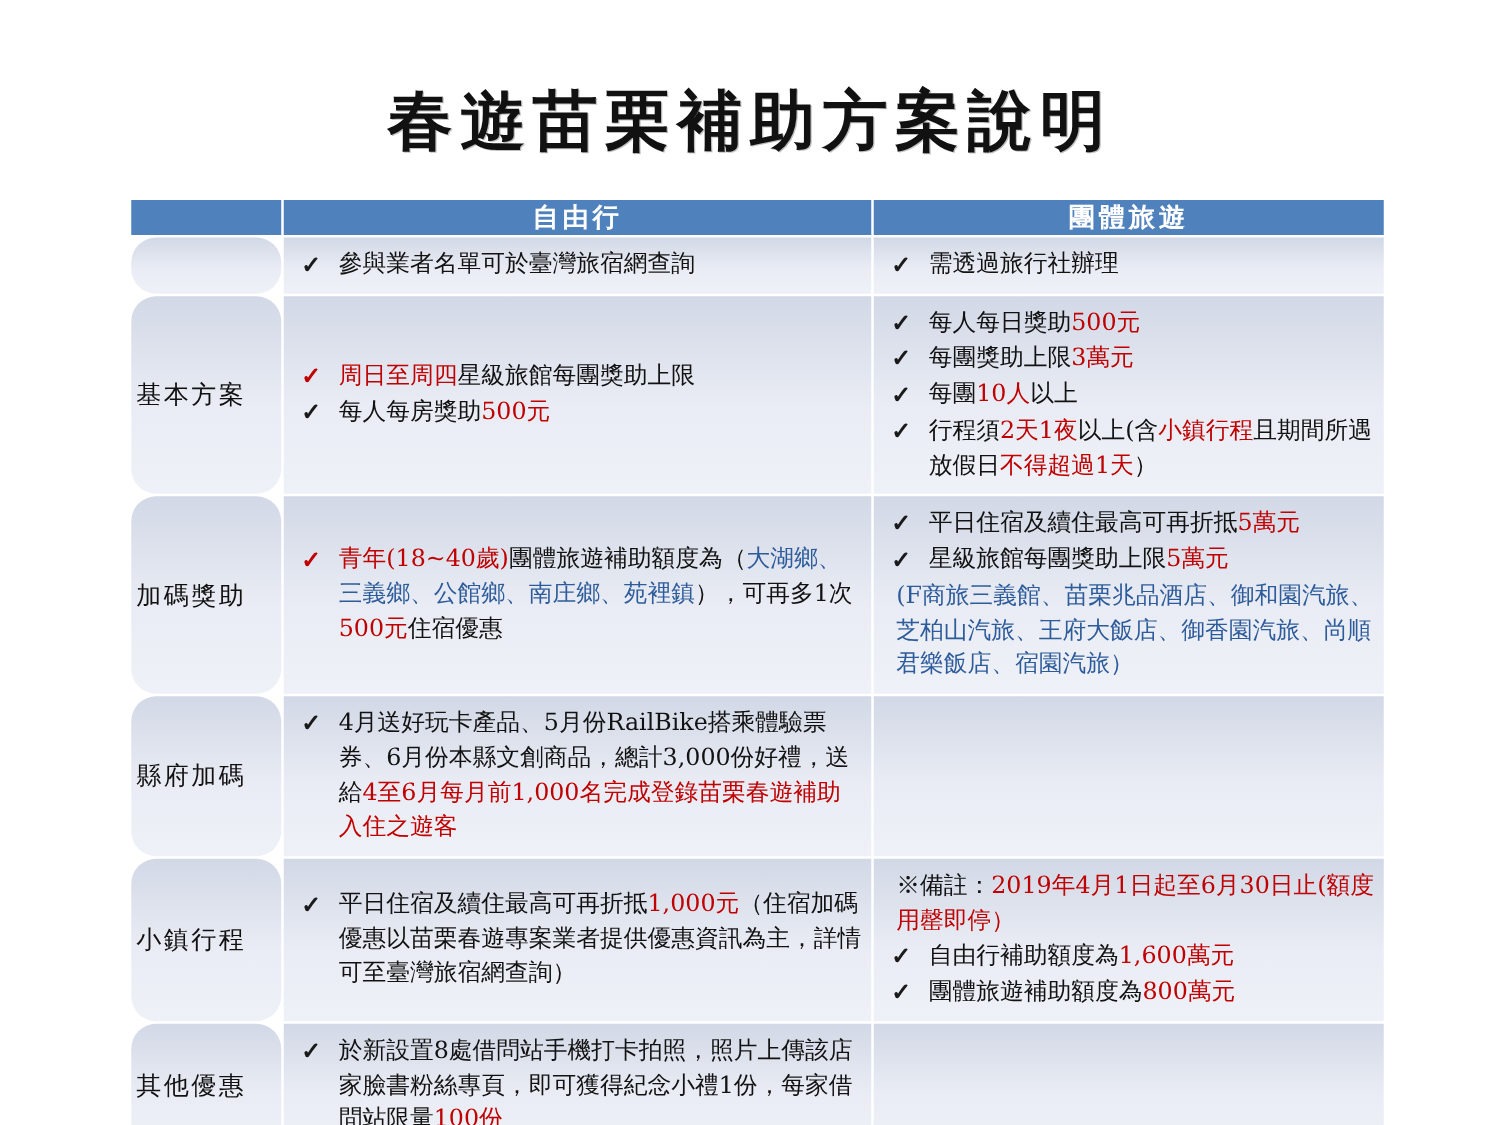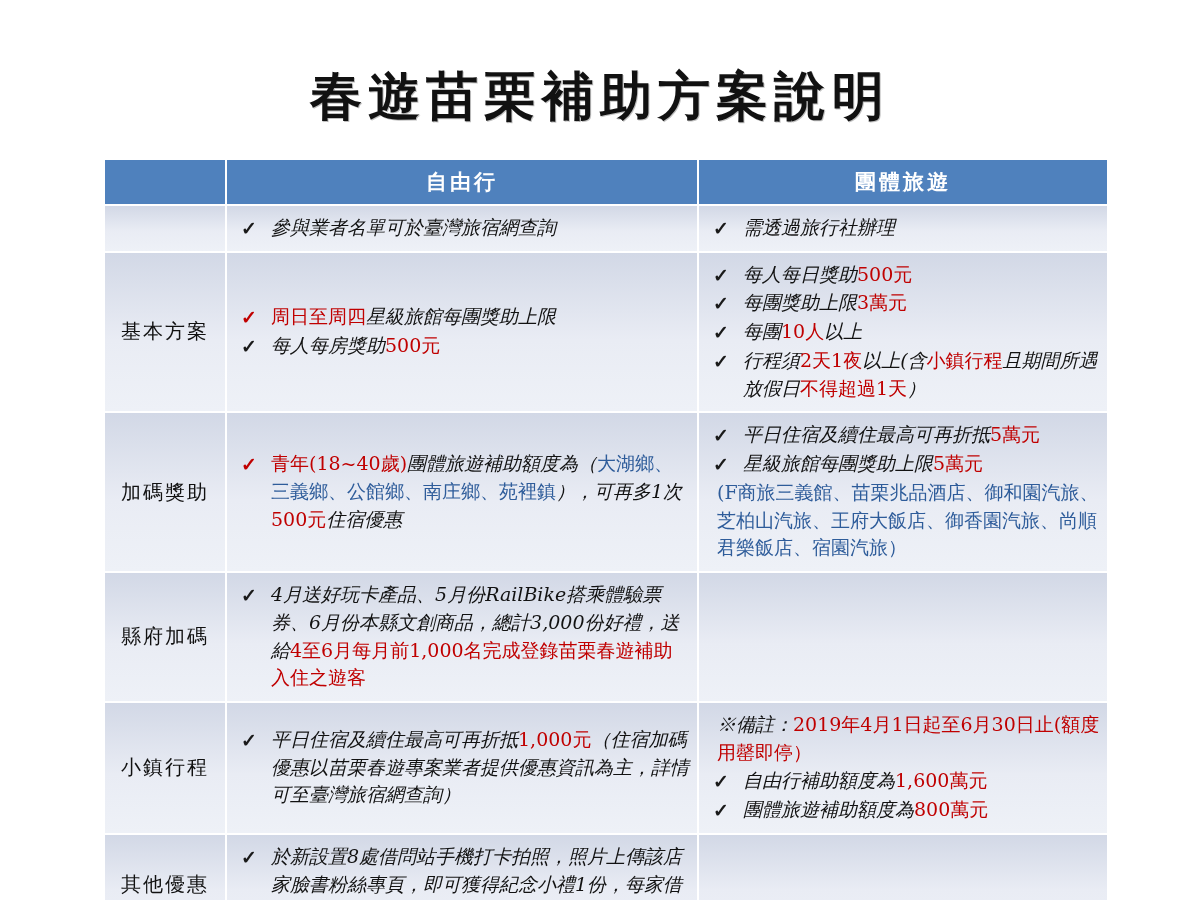--- a/index.html
+++ b/index.html
@@ -27,61 +27,62 @@
     width:1000px;
     border-collapse:separate; border-spacing:2px;
     table-layout:fixed;
   }
   .table col.c1 { width:120px; }
   .table col.c2 { width:470px; }
   .table col.c3 { width:408px; }
 
   .th {
     background:#4F81BD;
-    height:44px;
+    height:28px;
     text-align:center; vertical-align:middle;
     color:#ffffff;
     font-family:"DejaVu Serif","Liberation Serif",serif;
     font-size:21px; font-weight:600; letter-spacing:3px;
   }
   .th.blank { background:#4F81BD; }
 
   td.cell {
     vertical-align:middle;
     background-image: linear-gradient(to bottom, #d2d8e6 0%, #e9ecf4 55%, #eef1f7 100%);
     padding:8px 6px 8px 10px;
     font-family:"DejaVu Serif","Liberation Serif",serif;
     font-size:19px;
     line-height:1.46;
     color:#121212;
   }
   td.rowlabel {
-    text-align:center;
+    text-align:left;
     font-size:20px;
     letter-spacing:2px;
     padding:8px 4px;
     color:#111;
+    border-radius:20px;
   }
 
   ul.items { list-style:none; }
   ul.items > li {
     position:relative;
     padding-left:34px;
     margin-bottom:1px;
   }
   ul.items > li.nocheck { padding-left:8px; }
   .chk {
     position:absolute; left:4px; top:1px;
     font-size:19px; font-weight:bold; line-height:1.46;
     color:#1a1a1a;
   }
   .chk.red { color:#C00000; }
   .red { color:#C00000; }
   .blue { color:#2E5C9A; }
-  .plain { color:#121212;font-style:italic; }
+  .plain { color:#121212; }
 
   
   .footer { position:absolute; left:0; top:848px; width:1200px; height:52px; }
 </style>
 </head>
 <body>
 
 <div class="page">
 
   <div class="title">春遊苗栗補助方案說明</div>

